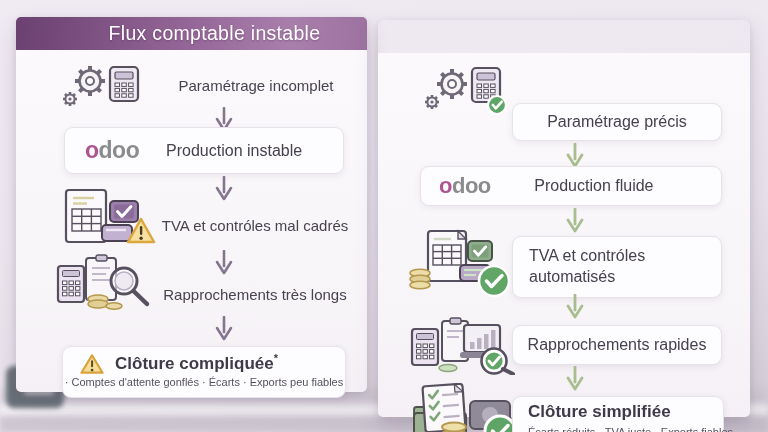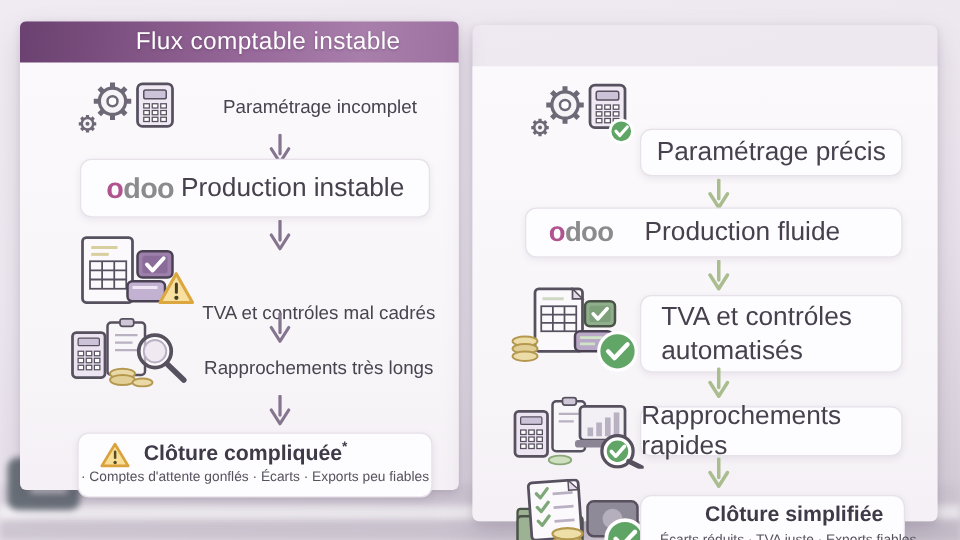--- a/index.html
+++ b/index.html
@@ -30,21 +30,21 @@
   #right-panel .panel-header{background:linear-gradient(95deg,#8a5c90 0%,#9c6fa1 40%,#aa7fad 72%,#9d72a1 100%);}
   .panel-body{position:absolute;left:0;right:0;top:33px;bottom:0;border-radius:0 0 5px 5px;
     background:linear-gradient(180deg,#fbf9fc 0%,#f8f5f9 70%,#f4f0f5 100%);}
 
   .icon{position:absolute;}
   .icon svg{display:block;width:100%;height:100%;}
   .step-label{position:absolute;color:#49434f;font-size:15px;font-weight:500;text-align:center;line-height:1.2;}
   .arrow{position:absolute;width:20px;}
   .card{position:absolute;background:#fdfcfe;border:1px solid #e7e2ea;border-radius:9px;
     box-shadow:0 2px 6px rgba(100,80,110,.10);display:flex;align-items:center;}
-  .card .card-label{color:#46414d;font-size:21px;font-weight:500;}
+  .card .card-label{color:#46414d;font-size:16px;font-weight:500;}
   .odoo{font-weight:bold;letter-spacing:-.5px;color:#8b8a8c;line-height:1;}
   .odoo .o1{color:#b0538f;}
   .outcome-title{color:#3f3a47;font-size:17px;font-weight:bold;}
   .outcome-details{color:#57525e;font-size:11px;font-weight:500;white-space:nowrap;}
 </style>
 </head>
 <body>
 
 <div class="bg-band" id="band-mid"></div>
 <div class="bg-band" id="band-light"></div>
@@ -134,21 +134,21 @@
         <rect x="54" y="13" width="28" height="21" rx="4" fill="#9d7fab" stroke="#4a4253" stroke-width="2"></rect>
         <rect x="58" y="16.5" width="20" height="14" rx="2" fill="#8a6b99"></rect>
         <path d="M61.5 23.5 l4.5 5 l9 -10" stroke="#fff" stroke-width="3" fill="none" stroke-linecap="round" stroke-linejoin="round"></path>
         <rect x="46" y="37" width="30" height="16" rx="4" fill="#c3b1d1" stroke="#4a4253" stroke-width="2"></rect>
         <line x1="50" y1="42" x2="70" y2="42" stroke="#efe8f4" stroke-width="2.4"></line>
         <path d="M85 31 L98 54 L72 54 Z" fill="#f7e0a0" stroke="#dba73e" stroke-width="2.5" stroke-linejoin="round"></path>
         <rect x="83.9" y="38" width="2.4" height="9" rx="1.2" fill="#473d20"></rect>
         <circle cx="85.1" cy="50.2" r="1.7" fill="#473d20"></circle>
       </svg>
     </div>
-    <div class="step-label" style="left:134px;top:167px;width:210px;margin-top:25px;">TVA et contróles mal cadrés</div>
+    <div class="step-label" style="left:134px;top:167px;width:210px;">TVA et contróles mal cadrés</div>
 
     <div class="arrow" style="left:198px;top:200px;height:24px;">
       <svg viewBox="0 0 20 26">
           <path d="M10 1 V16" stroke="#86758f" stroke-width="2.6" stroke-linecap="round" fill="none"></path>
           <path d="M3 12 L10 23 L17 12" stroke="#86758f" stroke-width="2.6" stroke-linecap="round" stroke-linejoin="round" fill="none"></path>
         </svg>
     </div>
 
     <div class="icon" style="left:36px;top:204px;width:104px;height:56px;">
       <svg viewBox="0 0 104 56">
@@ -364,17 +364,17 @@
           </g>
         </g>
         <ellipse cx="48" cy="58" rx="12" ry="4.5" fill="#eedfa9" stroke="#b5984f" stroke-width="1.8"></ellipse>
         <ellipse cx="48" cy="51" rx="12" ry="4.5" fill="#e2cf96" stroke="#b5984f" stroke-width="1.8"></ellipse>
         <ellipse cx="48" cy="44" rx="12" ry="4.5" fill="#eedfa9" stroke="#b5984f" stroke-width="1.8"></ellipse>
         <circle cx="94" cy="48" r="15" fill="#5ea565" stroke="#fff" stroke-width="3"></circle>
         <path d="M86.5 48 l5 5.5 l10.5 -11" stroke="#fff" stroke-width="3.5" fill="none" stroke-linecap="round" stroke-linejoin="round"></path>
       </svg>
     </div>
     <div class="card" style="left:134px;top:343px;width:210px;height:50px;display:block;">
-      <div class="outcome-title" style="position:absolute;left:15px;top:5px;margin-left:36px;">Clôture simplifiée</div>
+      <div class="outcome-title" style="position:absolute;left:15px;top:5px;">Clôture simplifiée</div>
       <div class="outcome-details" style="position:absolute;left:15px;top:29px;">Écarts réduits · TVA juste · Exports fiables</div>
     </div>
   </div>
 </div>
 
 </body></html>

